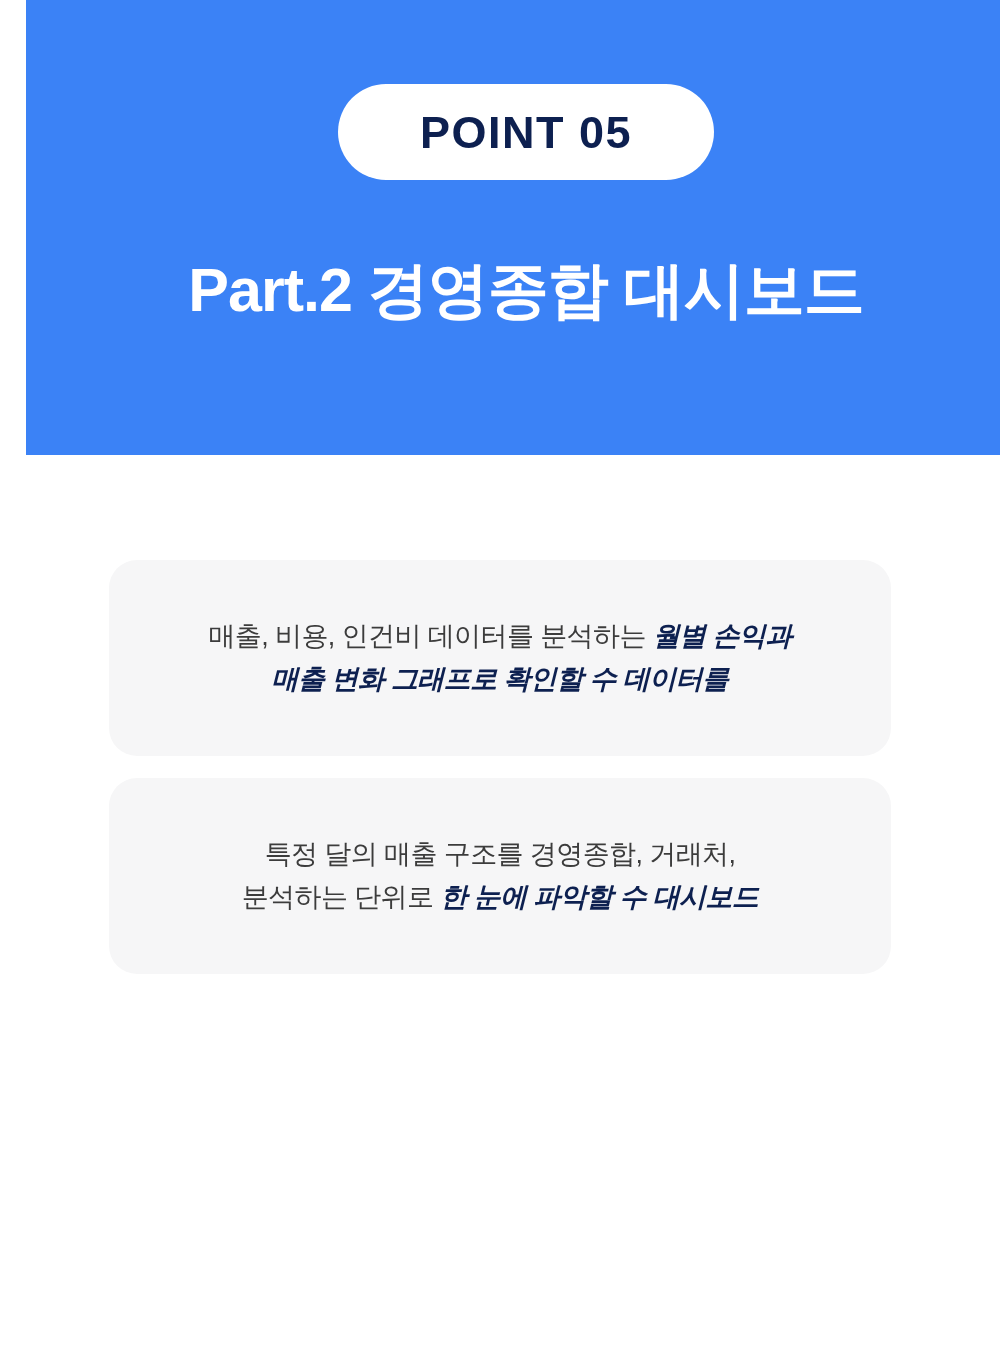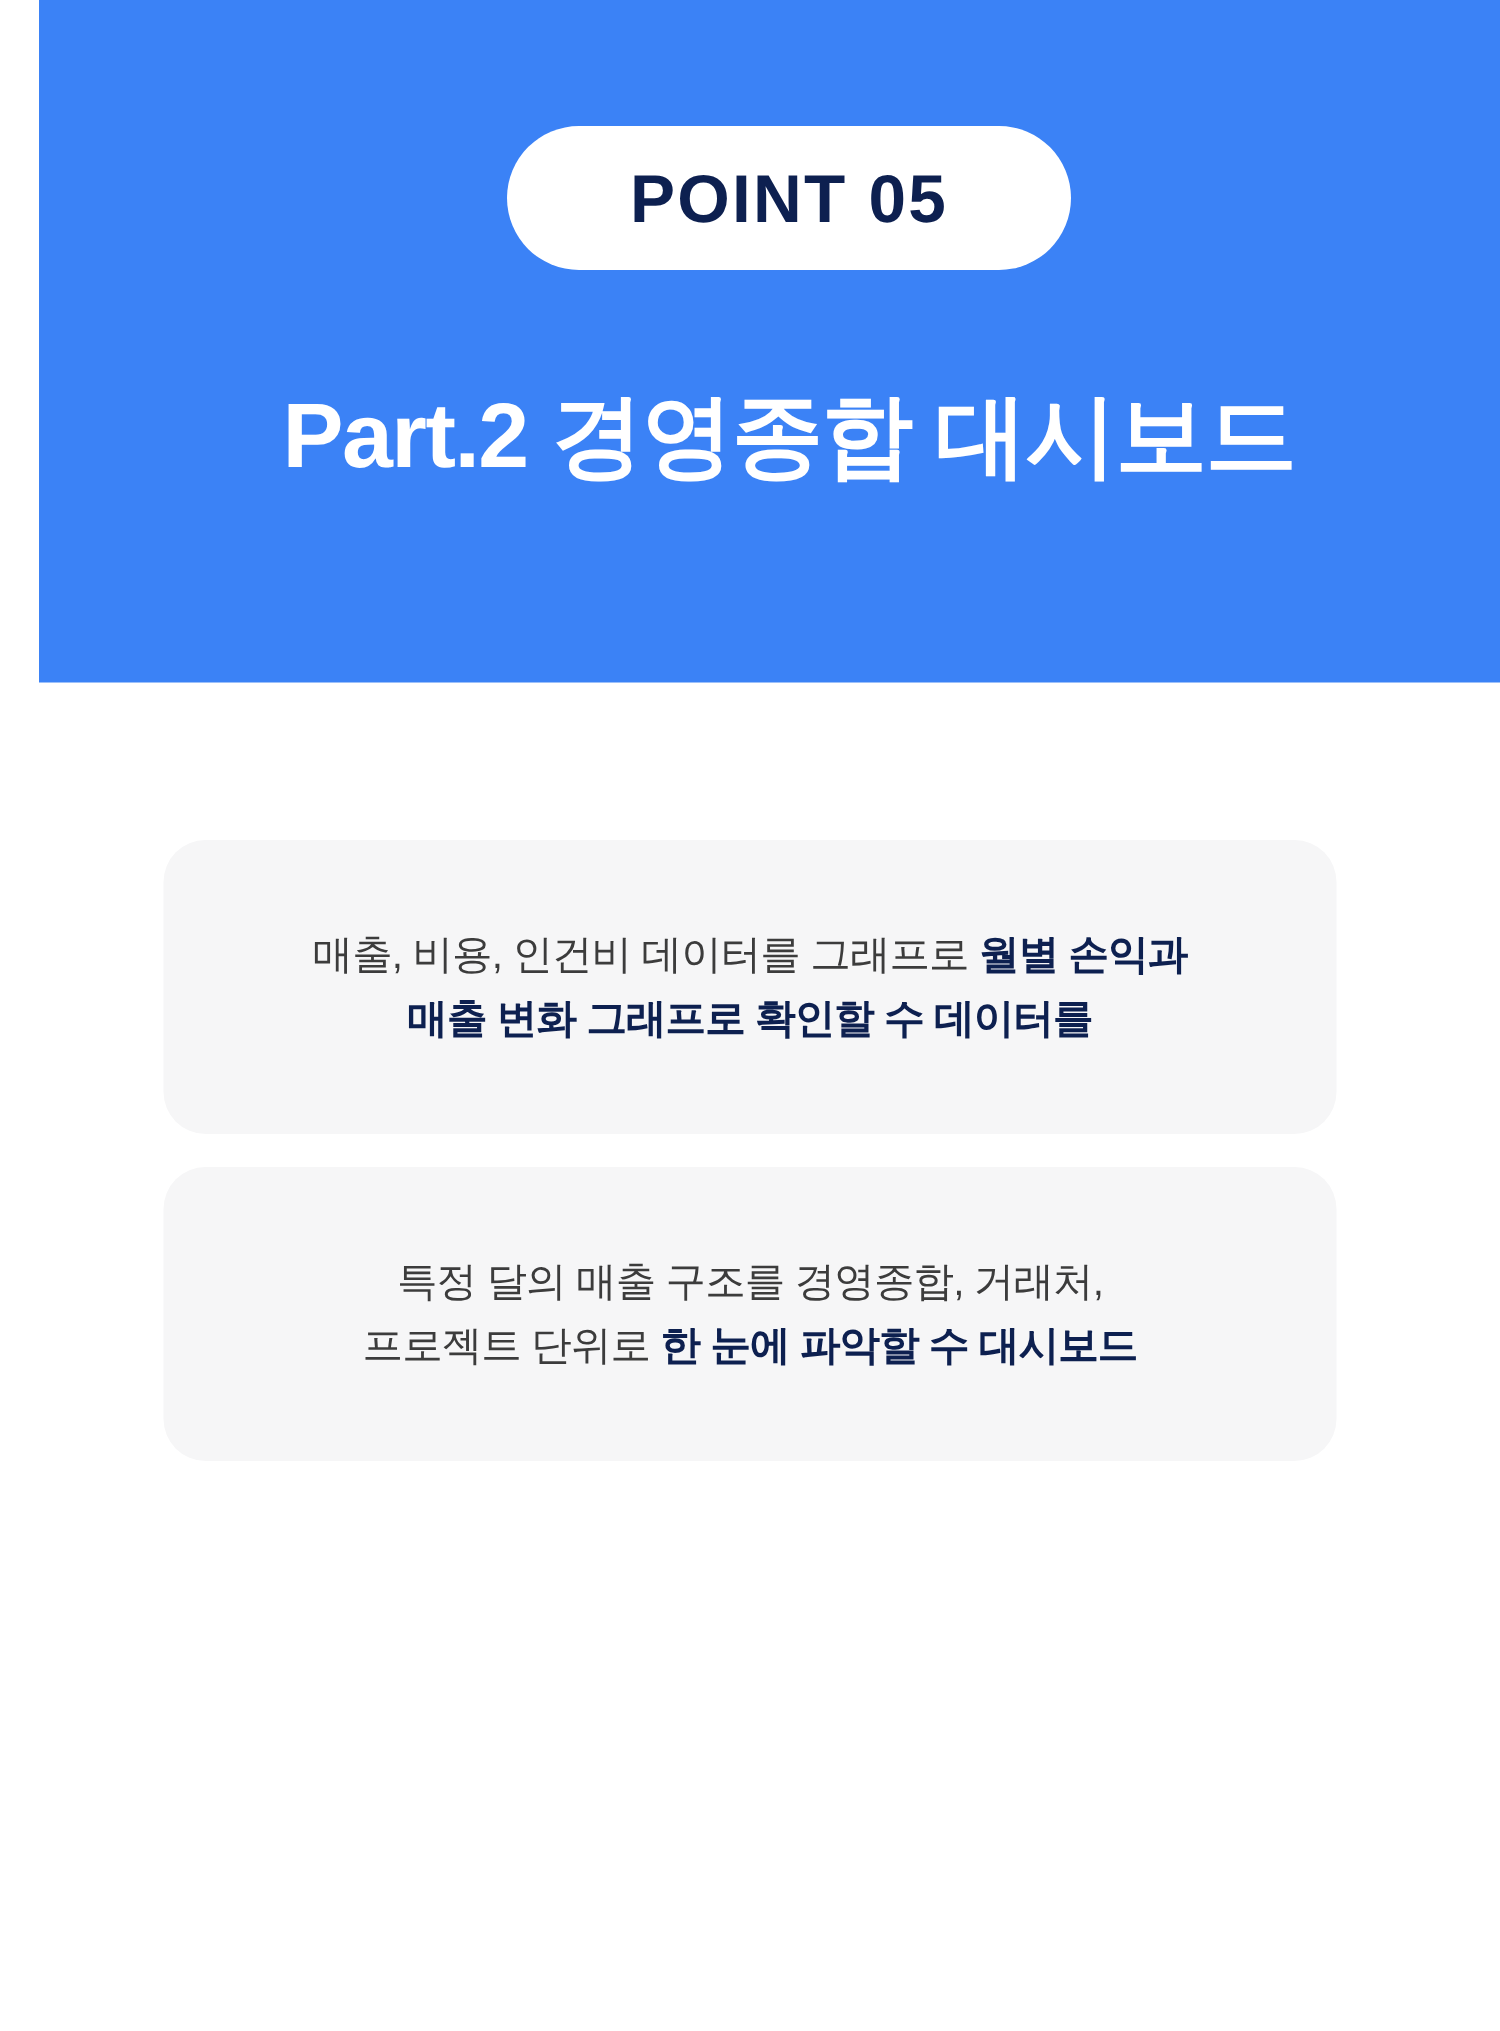--- a/index.html
+++ b/index.html
@@ -91,20 +91,21 @@
     color: #3c3c3c;
     font-size: 27px;
     line-height: 1.58;
     letter-spacing: -0.6px;
     word-break: keep-all;
   }
 
   .card-text .em {
     color: #0d2050;
     font-weight: bold;
+    font-style: italic;
   }
 
   
   .ln { display: block; }
 </style>
 </head>
 <body>
 
 <div class="page">
 
@@ -115,34 +116,34 @@
     </div>
 
     <h1 class="hero-title">Part.2 경영종합 대시보드</h1>
   </div>
 
   <div class="cards">
 
     <div class="card">
       <p class="card-text">
         <span class="ln">
-          <span>매출, 비용, 인건비 데이터를 그래프로 </span><span class="em">월별 손익과</span>
+          <span>매출, 비용, 인건비 데이터를 분석하는 </span><span class="em">월별 손익과</span>
         </span>
         <span class="ln">
           <span></span><span class="em">매출 변화 그래프로 확인할 수 데이터를</span>
         </span>
       </p>
     </div>
 
     <div class="card">
       <p class="card-text">
         <span class="ln">
           <span>특정 달의 매출 구조를 경영종합, 거래처,</span><span class="em"></span>
         </span>
         <span class="ln">
-          <span>프로젝트 단위로 </span><span class="em">한 눈에 파악할 수 대시보드</span>
+          <span>분석하는 단위로 </span><span class="em">한 눈에 파악할 수 대시보드</span>
         </span>
       </p>
     </div>
 
 
   </div>
 </div>
 
 </body></html>

